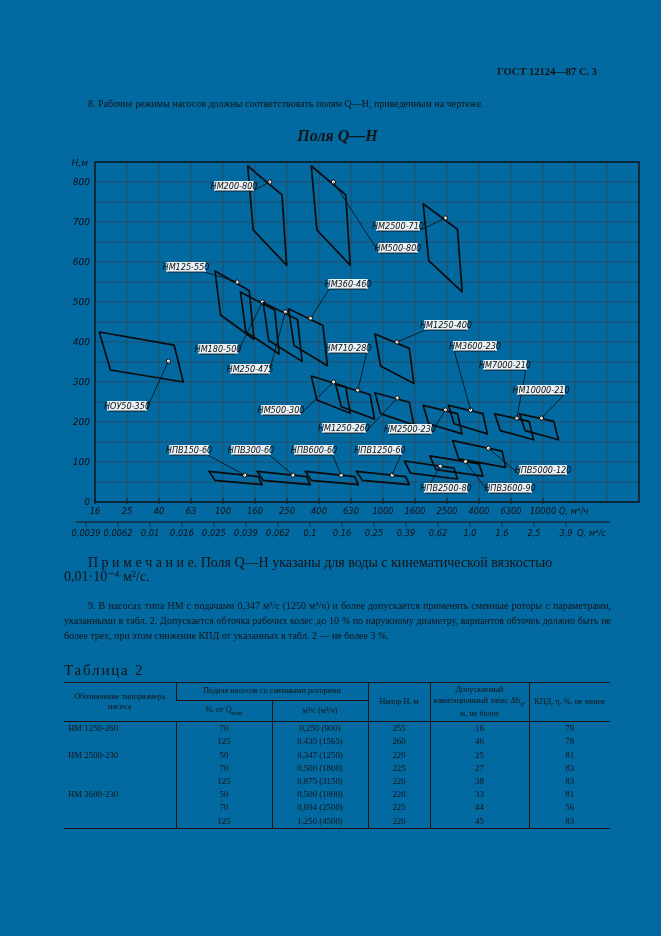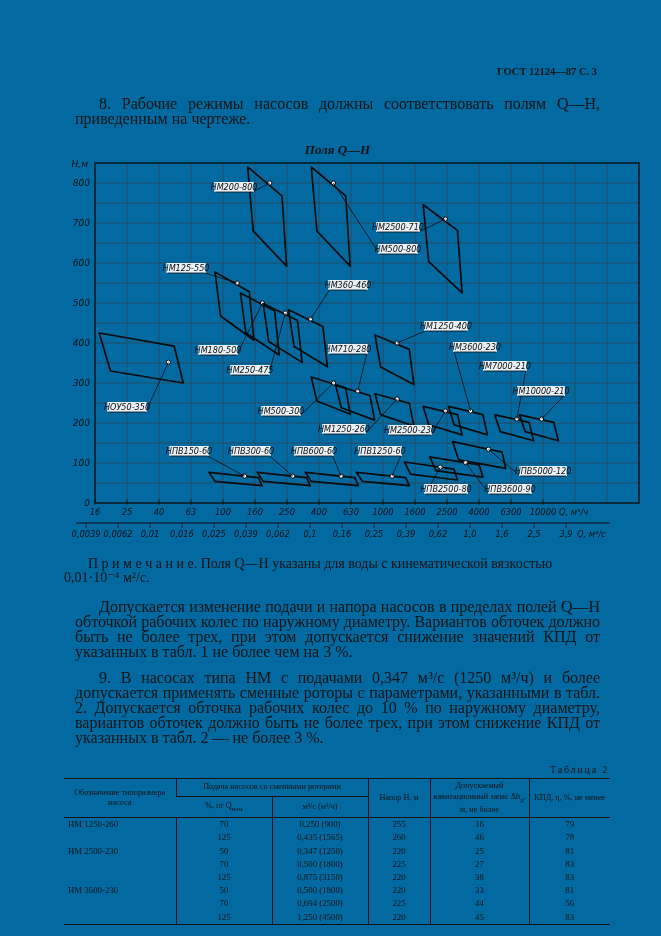--- a/index.html
+++ b/index.html
@@ -1,38 +1,38 @@
 <!DOCTYPE html>
 <html><head>
 <meta charset="utf-8">
 <style>
   html,body{margin:0;padding:0;background:#e8e8e8;}
   body{width:661px;height:936px;font-family:"Liberation Serif","DejaVu Serif",serif;color:#141414;}
   .page{position:relative;width:661px;height:936px;background:#0369a1;overflow:hidden;
         padding:66px 50px 0 64px;box-sizing:border-box;}
   .gost-header{text-align:right;font-weight:bold;font-size:10.5px;padding-right:14px;white-space:nowrap;}
-  .para{font-size:16px;line-height:15px;text-align:justify;text-indent:24px;margin:11px;}
+  .para{font-size:10px;line-height:15px;text-align:justify;text-indent:24px;margin:0;}
   .para8{margin-top:19px;}
-  .chart-title{text-align:center;font-weight:bold;font-style:italic;font-size:13px;margin-top:16px;}
-  .chart-wrap{margin-left:-36px;margin-top:0;width:620px;height:390px;}
+  .chart-title{text-align:center;font-weight:bold;font-style:italic;font-size:16px;margin-top:16px;}
+  .chart-wrap{margin-left:-36px;margin-top:12px;width:620px;height:390px;}
   svg{display:block;}
   .grid{stroke:#3d3d3d;stroke-width:.55;}
   .frame{fill:none;stroke:#101010;stroke-width:1.4;}
   .field{fill:none;stroke:#0b0b0b;stroke-width:1.7;stroke-linejoin:round;}
   .marker{fill:#ffffff;stroke:#0b0b0b;stroke-width:1;}
   .tick{font:italic 8.3px "DejaVu Sans",sans-serif;fill:#101010;}
   .ylab{font:italic 9px "DejaVu Sans",sans-serif;fill:#101010;}
   .flab{font:italic 8.1px "DejaVu Sans",sans-serif;fill:#0b0b0b;}
   .ul,.leader{stroke:#0b0b0b;stroke-width:.8;}
   .labelbg{fill:#ffffff;opacity:.9;}
   .tickline{stroke:#101010;stroke-width:.8;}
   .axis2{stroke:#101010;stroke-width:1;}
   .note{font-size:14px;line-height:14px;margin-top:9px;text-indent:24px;}
   .paras{margin-top:13px;}
-  .t2caption{text-align:right;font-size:10px;letter-spacing:1.8px;margin-top:19px;padding-right:2px;}
+  .t2caption{font-size:15px;letter-spacing:1.8px;margin-top:19px;padding-right:2px;}
   table.t2{border-collapse:collapse;width:546px;margin-top:3px;font-size:8.8px;
            border-top:1.5px solid #141414;border-bottom:1.5px solid #141414;font-family:Liberation Serif, serif;}
   .t2 th{font-weight:normal;font-size:8.2px;text-align:center;vertical-align:middle;
          padding:2px 3px;line-height:10.5px;}
   .t2 thead{border-bottom:1.3px solid #141414;}
   .t2 th,.t2 td{border-left:1px solid #141414;}
   .t2 th:first-child,.t2 td:first-child{border-left:none;}
   .t2 .group{border-bottom:1px solid #141414;}
   .t2 td{padding:0 3px;line-height:13.2px;text-align:center;}
   .t2 td.pump{text-align:left;padding-left:4px;}
@@ -296,21 +296,20 @@
         <line x1="461.25" y1="336" x2="437.55525527310687" y2="304.68" class="leader"></line>
         <rect x="460.25" y="326" width="43.5" height="10" class="labelbg"></rect>
         <line x1="461.25" y1="336" x2="502.75" y2="336" class="ul"></line>
         <text x="482" y="334" class="flab" text-anchor="middle">НПВ3600-90</text>
       </svg>
   </div>
 
   <p class="note">П р и м е ч а н и е.  Поля Q—H указаны для воды с кинематической вязкостью 0,01·10⁻⁴ м²/с.</p>
 
   <div class="paras">
-    <p class="para">Допускается изменение подачи и напора насосов в пределах полей Q—H обточкой рабочих колес по наружному диаметру. Вариантов обточек должно быть не более трех, при этом допускается снижение значений КПД от указанных в табл. 1 не более чем на 3 %.</p>
     <p class="para">9. В насосах типа НМ с подачами 0,347 м³/с (1250 м³/ч) и более допускается применять сменные роторы с параметрами, указанными в табл. 2. Допускается обточка рабочих колес до 10 % по наружному диаметру, вариантов обточек должно быть не более трех, при этом снижение КПД от указанных в табл. 2 — не более 3 %.</p>
   </div>
 
   <div class="t2caption">Таблица 2</div>
 
   <table class="t2">
     <colgroup>
       <col style="width:112px">
         <col style="width:96px">
         <col style="width:96px">

